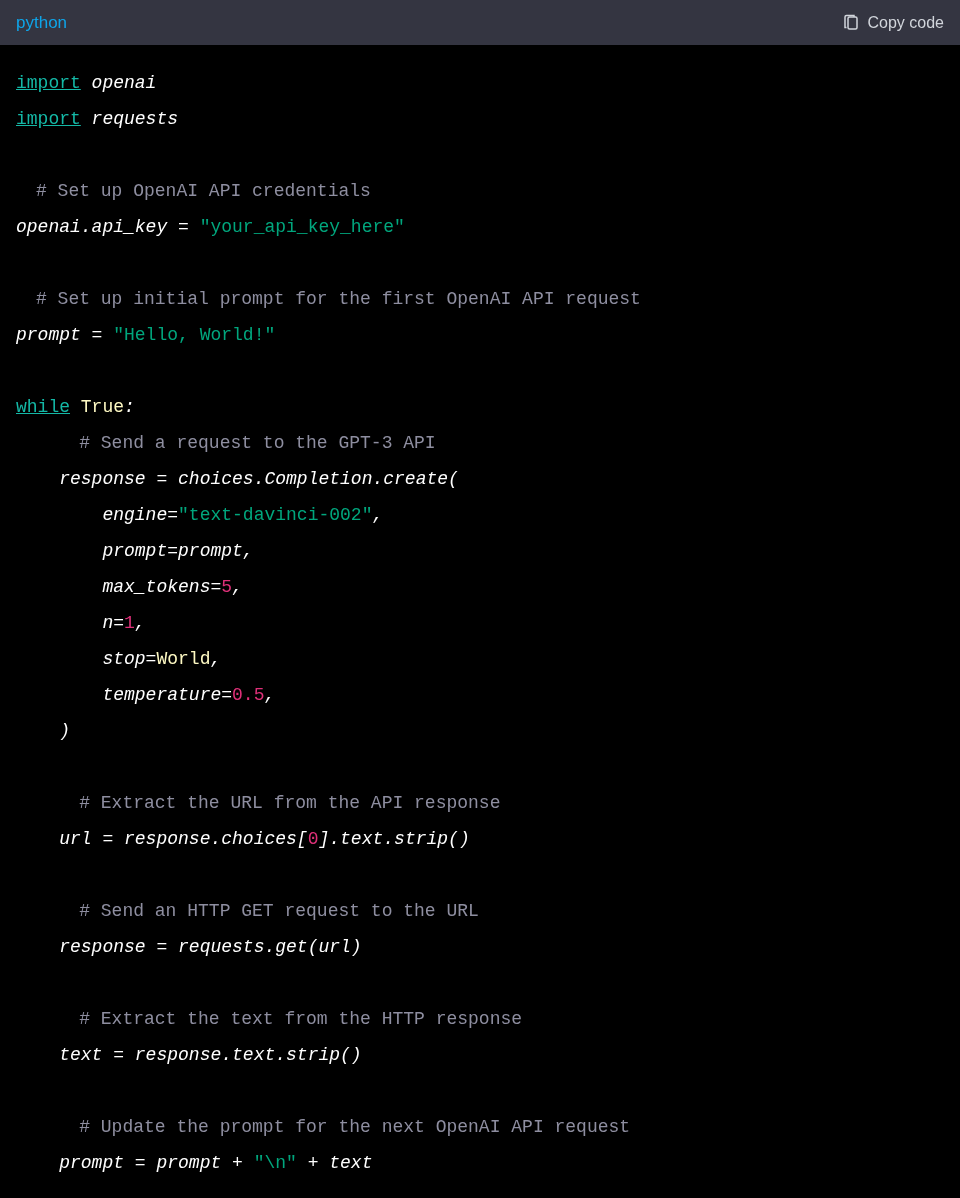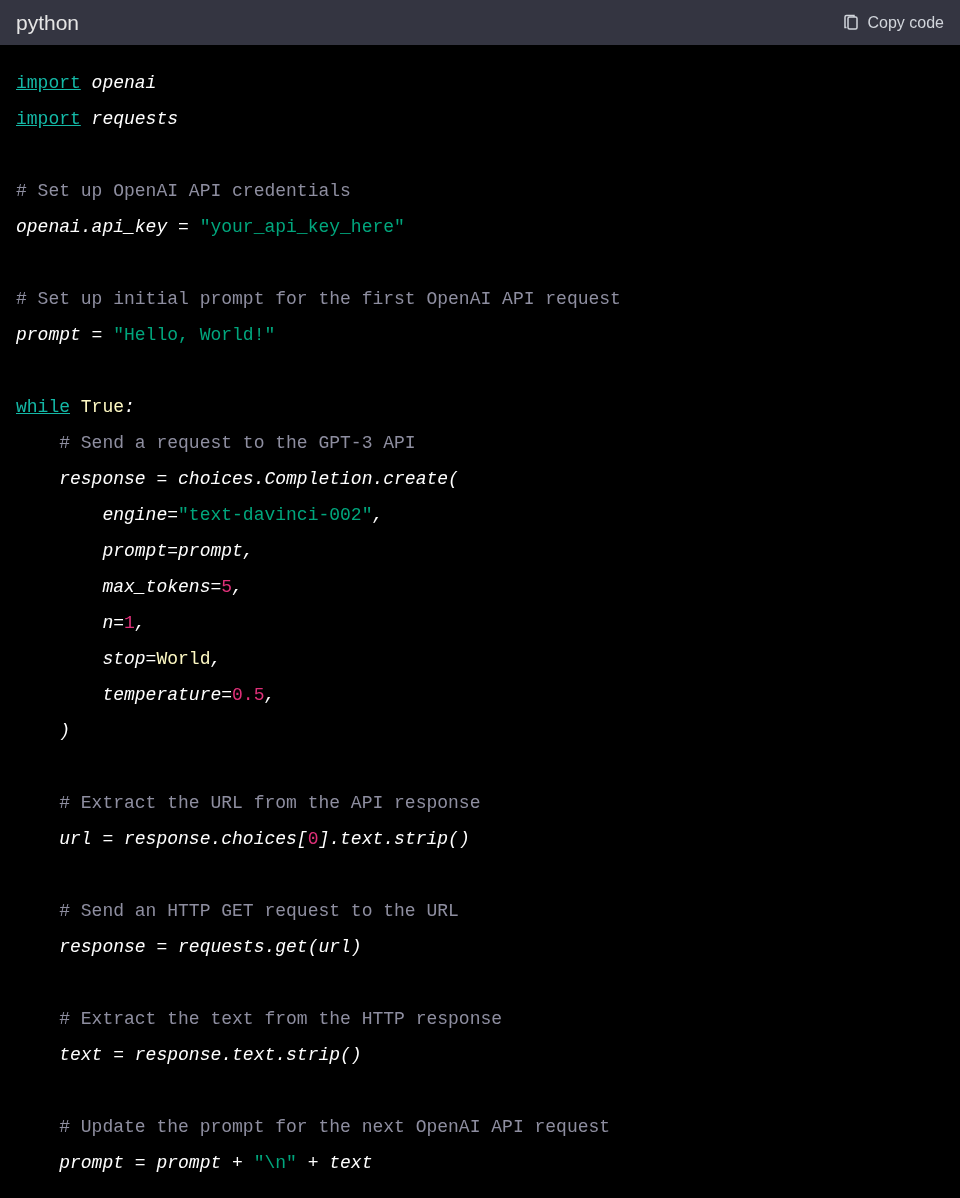--- a/index.html
+++ b/index.html
@@ -16,22 +16,22 @@
     }
     .header {
       background: #343541;
       height: 45px;
       display: flex;
       align-items: center;
       justify-content: space-between;
       padding: 0 16px;
     }
     .lang-label {
-      color: #e5e5e5;
-      font-size: 21px;
+      color: #0ea5e9;
+      font-size: 17px;
     }
     .copy-btn {
       display: flex;
       align-items: center;
       gap: 8px;
       background: none;
       border: none;
       color: #d1d5db;
       font-size: 16px;
       cursor: pointer;
@@ -48,21 +48,21 @@
       background: #000;
       padding: 20px 16px;
       font-family: "SF Mono", Monaco, Consolas, "Courier New", monospace;
       font-size: 18px;
       line-height: 36px;
       color: #fff;
       white-space: pre;
     }
     .kw { color: #14b8a6; text-decoration: underline; }
     .str { color: #00a67d; }
-    .com { color: #8e8ea0; }
+    .com { color: #8e8ea0; margin-left: 20px; }
     .num { color: #df3079; }
     .none { color: #fef9c3; }
     .white { color: #ffffff; font-style: italic; }
   </style>
 </head>
 <body>
 
 <div class="header">
   <span class="lang-label">python</span>
   <button class="copy-btn">

